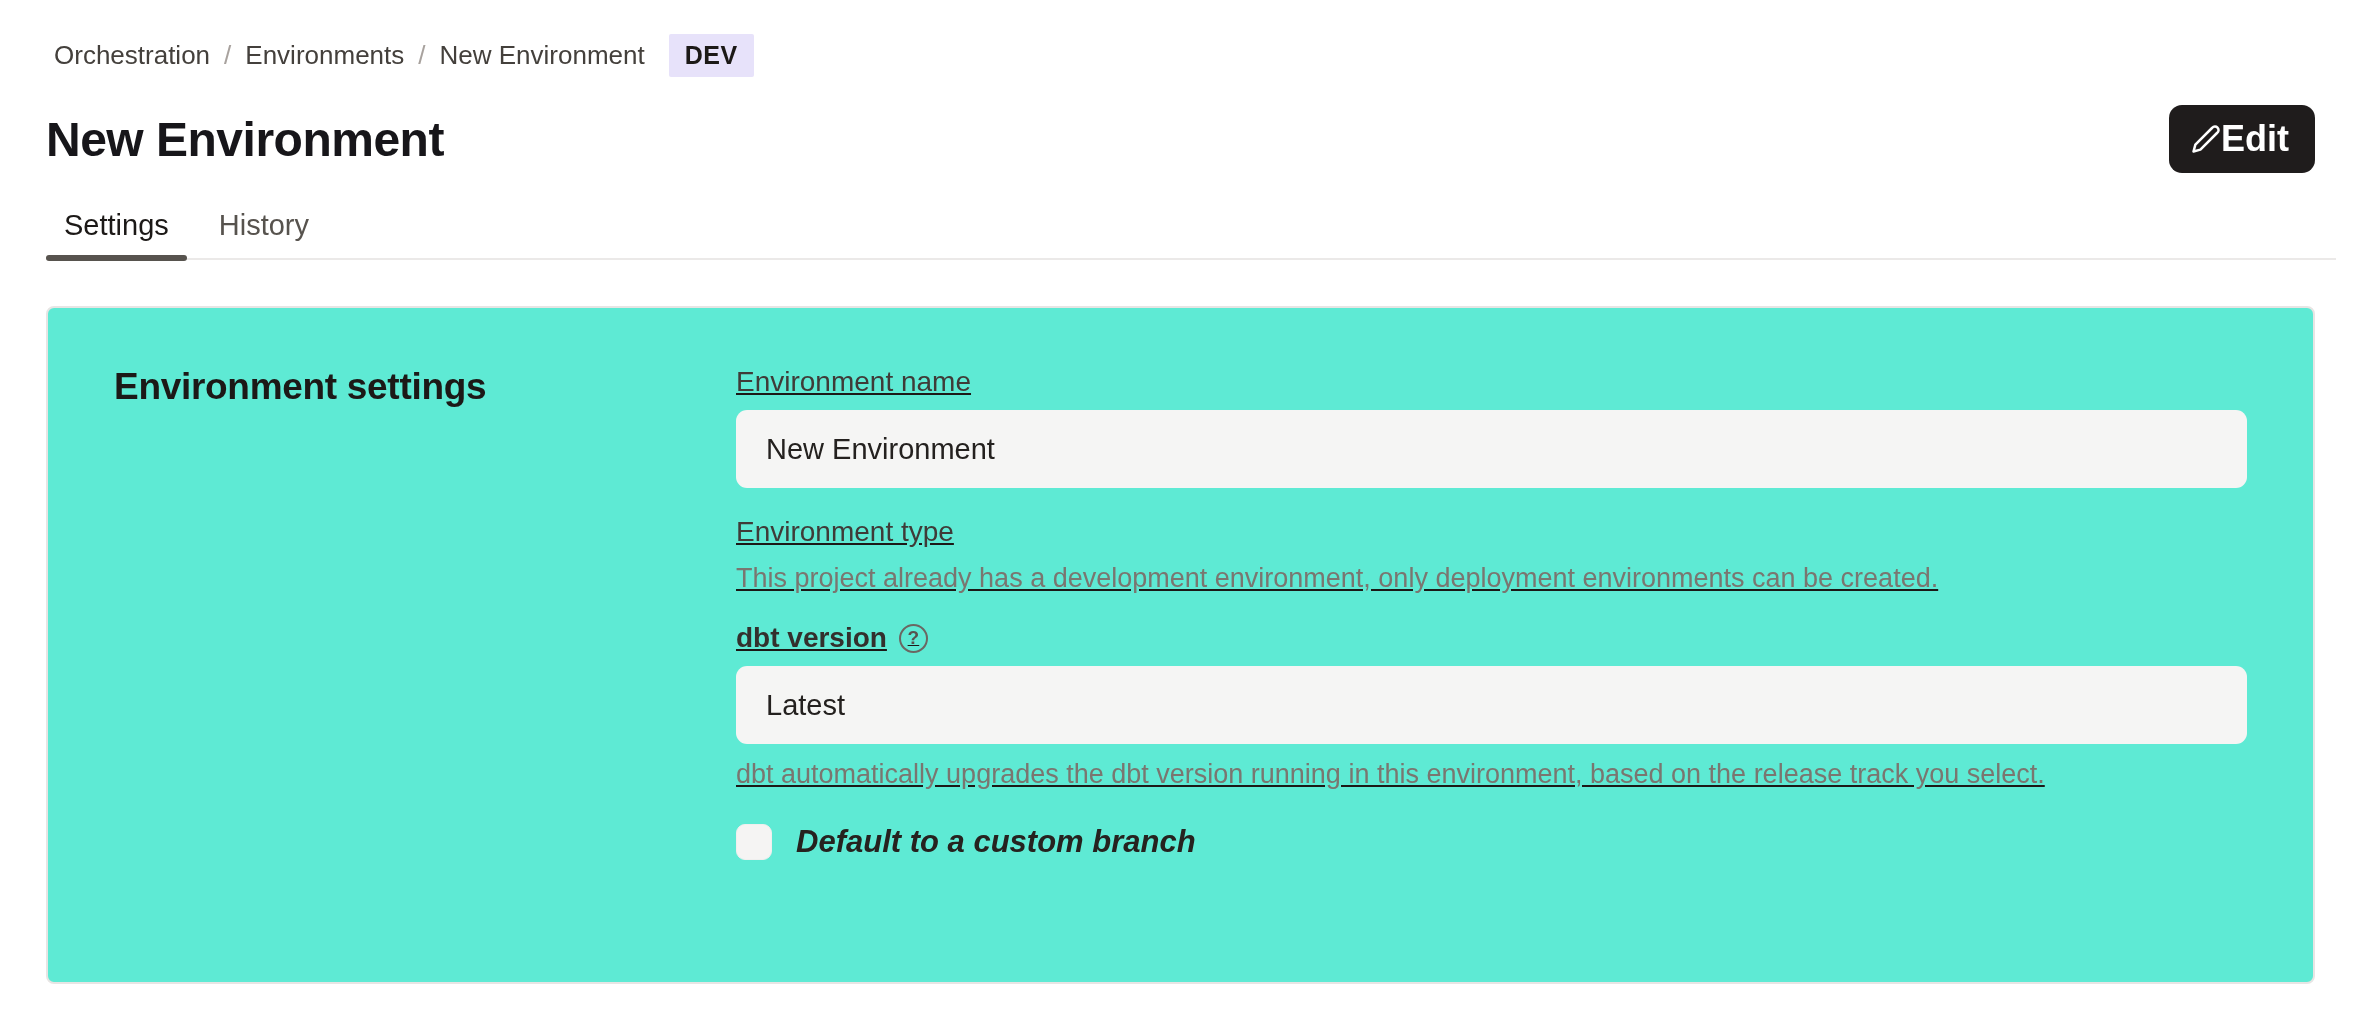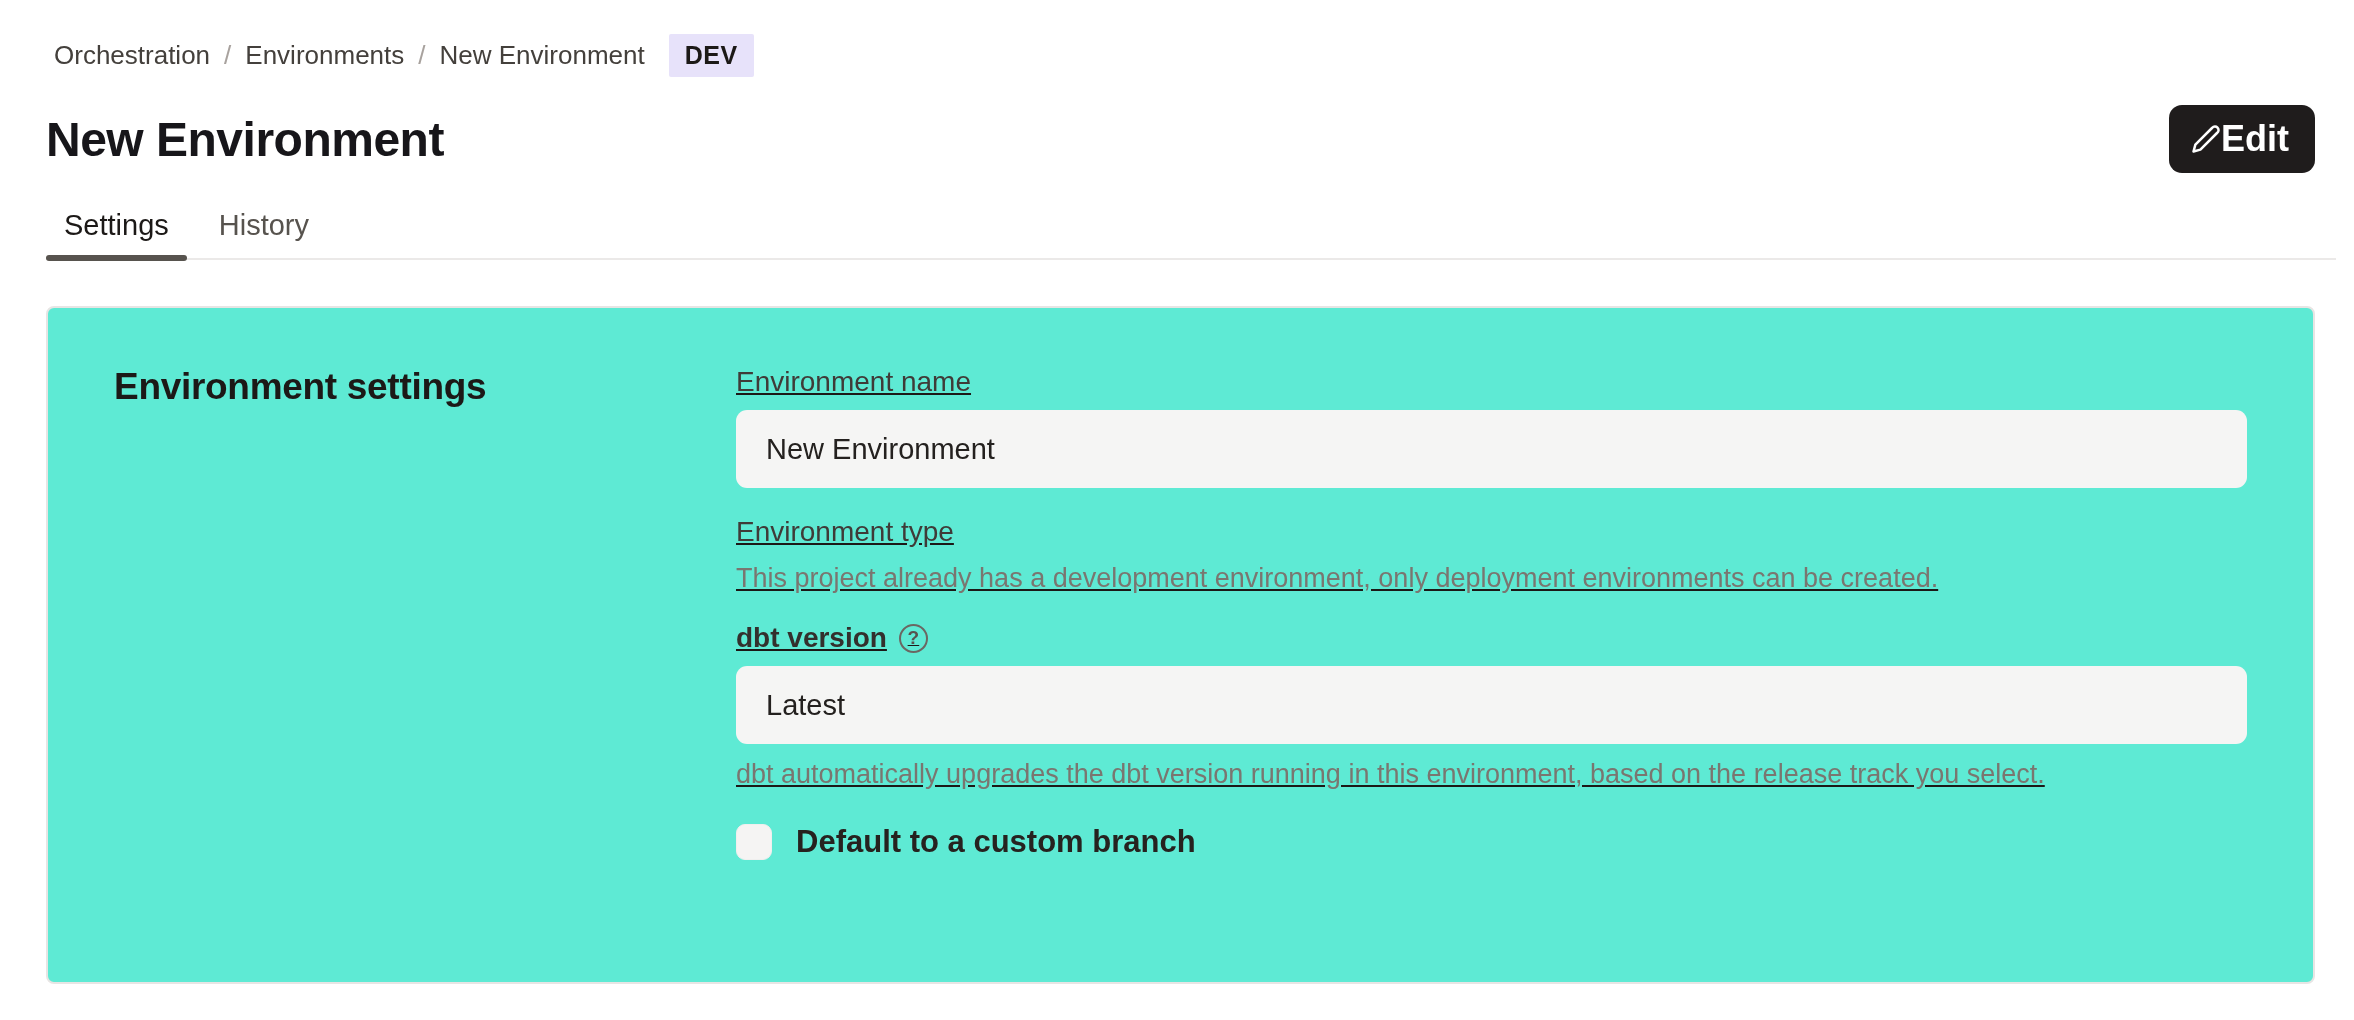--- a/index.html
+++ b/index.html
@@ -45,21 +45,21 @@
   .field-label { font-size:28px; font-weight:500; color:#3f3b38; }
   .field-label.strong { font-weight:700; color:#33302d; }
   .help-icon { width:29px; height:29px; border:2.5px solid #6b6762; border-radius:50%;
                display:inline-flex; align-items:center; justify-content:center;
                font-size:19px; font-weight:700; color:#57534e; cursor:pointer; }
   .text-input { width:100%; height:78px; background:#f5f5f4; border:none; border-radius:11px;
                 padding:0 30px; font-size:29px; color:#24211f; font-family:inherit;
                 outline:none; }
   .helper { margin-top:14px; font-size:27px; color:#7a7670; line-height:32px; }
 
-  .checkbox-row { display:flex; align-items:center; gap:24px; margin-top:34px; }
+  .checkbox-row { display:flex; align-items:center; gap:24px; margin-top:34px;font-style:italic; }
   .checkbox { width:36px; height:36px; background:#f5f4f3; border-radius:9px;
               border:1px solid #f0efee; cursor:pointer; }
   .checkbox-label { font-size:31px; font-weight:700; color:#26221f; }
 </style>
 </head>
 <body>
 
 <div class="page">
 
   <nav class="breadcrumb">

